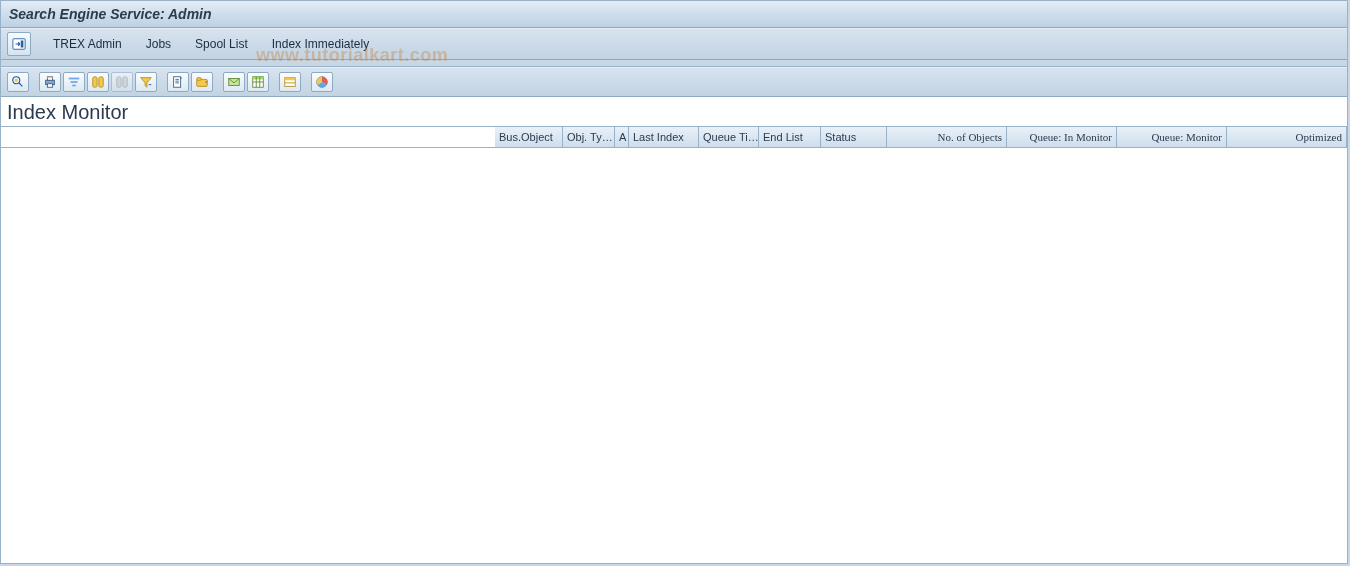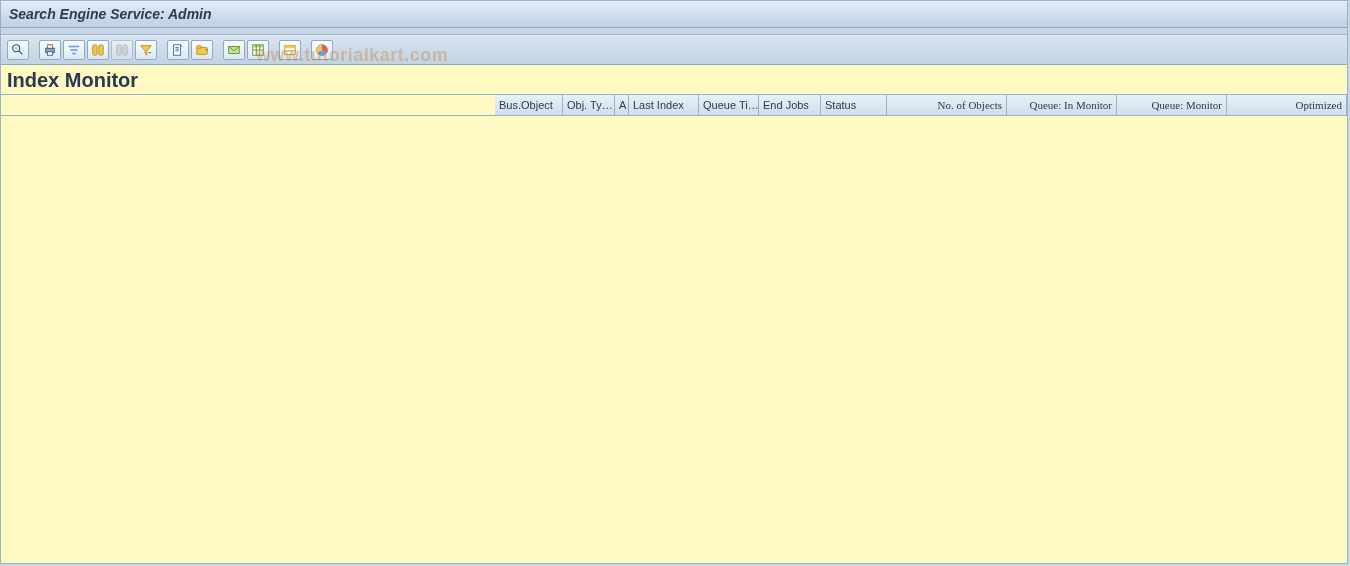--- a/index.html
+++ b/index.html
@@ -10,21 +10,21 @@
     font-family: Arial, Helvetica, sans-serif;
     font-size: 12px;
     background: #c7d7e6;
     overflow: hidden;
     color: #222;
   }
   .outer {
     width: 1346px;
     height: 562px;
     border: 1px solid #9ab2c8;
-    background: #fef9c3;
+    background: #ffffff;
     position: relative;
   }
 
   
   .title-bar {
     height: 26px;
     background: linear-gradient(to bottom, #e4edf6 0%, #cfdeec 50%, #bdd0e2 100%);
     border-bottom: 1px solid #8ea9c2;
     display: flex;
     align-items: center;
@@ -93,21 +93,20 @@
   .sep {
     width: 6px;
   }
   .svgicon { width:14px; height:14px; display:block; }
 
   
   .section-heading {
     padding: 4px 8px 2px 6px;
     font-size: 20px;
     color: #2b3a4e;
-    font-weight: bold;
   }
 
   
   .grid-head {
     display:flex;
     height: 20px;
     align-items: stretch;
     border-top: 1px solid #9ab2c8;
     border-bottom: 1px solid #9ab2c8;
     font-size: 11px;
@@ -143,20 +142,33 @@
 </style>
 </head>
 <body>
 
 <div class="outer">
 
   <div class="title-bar">
     <span>Search Engine Service: Admin</span>
   </div>
 
+  <div class="menu-bar">
+    <div class="menu-icon-box">
+      <svg class="svgicon" viewBox="0 0 16 16">
+        <rect x="1" y="2" width="14" height="12" rx="1" fill="#fff" stroke="#2b5fa0"></rect>
+        <path d="M4 8 h5 M9 8 l-2 -2 M9 8 l-2 2" stroke="#2b5fa0" stroke-width="1.3" fill="none"></path>
+        <rect x="10" y="4" width="3" height="8" fill="#2b5fa0"></rect>
+      </svg>
+    </div>
+    <div class="menu-item">TREX Admin</div>
+    <div class="menu-item">Jobs</div>
+    <div class="menu-item">Spool List</div>
+    <div class="menu-item">Index Immediately</div>
+  </div>
 
   <div class="spacer-row"></div>
 
   <div class="toolbar-row">
     <div class="tbtn">
       <svg class="svgicon" viewBox="0 0 16 16">
           <circle cx="6" cy="6" r="4" fill="none" stroke="#1e5aa8" stroke-width="1.3"></circle>
           <path d="M9 9 L13 13" stroke="#1e5aa8" stroke-width="1.5"></path>
           <circle cx="6" cy="6" r="2" fill="#f3c84b"></circle>
         </svg>
@@ -244,21 +256,21 @@
   </div>
 
   <div class="section-heading">Index Monitor</div>
 
   <div class="grid-head">
     <div class="ghcell" style="width:68px">Bus.Object</div>
     <div class="ghcell" style="width:52px">Obj. Ty…</div>
     <div class="ghcell" style="width:14px">A</div>
     <div class="ghcell" style="width:70px">Last Index</div>
     <div class="ghcell" style="width:60px">Queue Ti…</div>
-    <div class="ghcell" style="width:62px">End Jobs</div>
+    <div class="ghcell" style="width:62px">End List</div>
     <div class="ghcell" style="width:66px">Status</div>
     <div class="ghcell right" style="width:120px">No. of Objects</div>
     <div class="ghcell right" style="width:110px">Queue: In Monitor</div>
     <div class="ghcell right" style="width:110px">Queue: Monitor</div>
     <div class="ghcell right" style="width:120px">Optimized</div>
   </div>
 
   <div class="grid-body"></div>
 
   <div class="watermark">www.tutorialkart.com</div>

